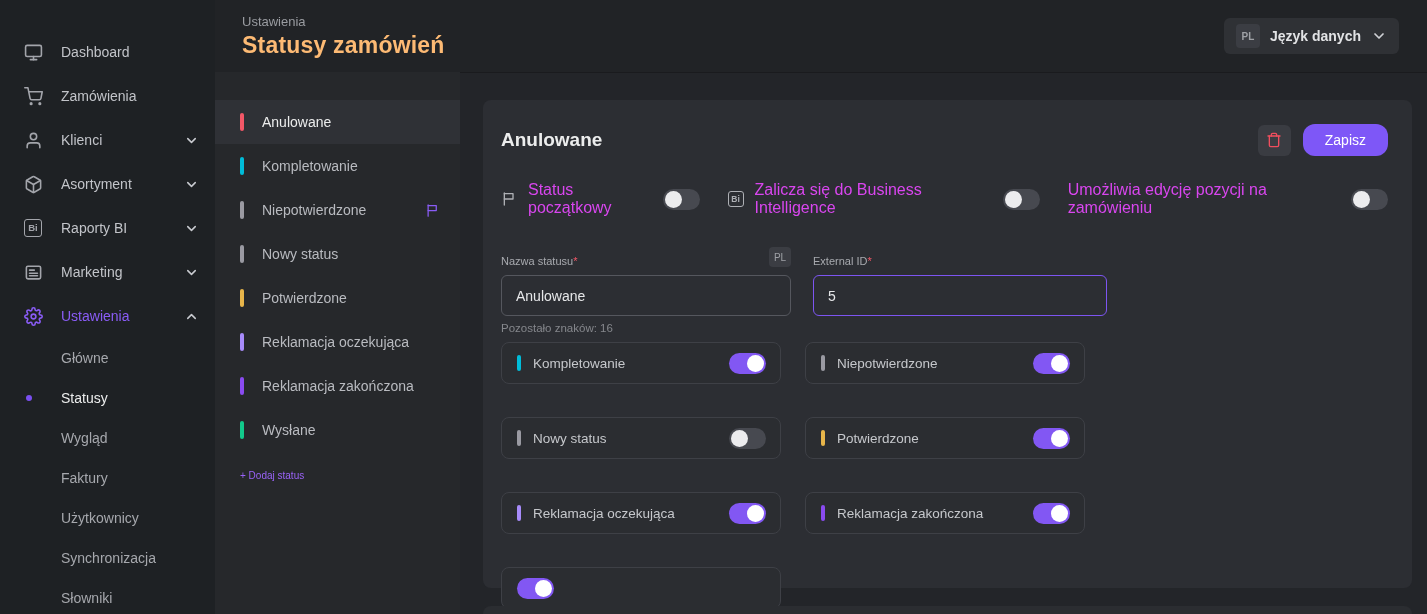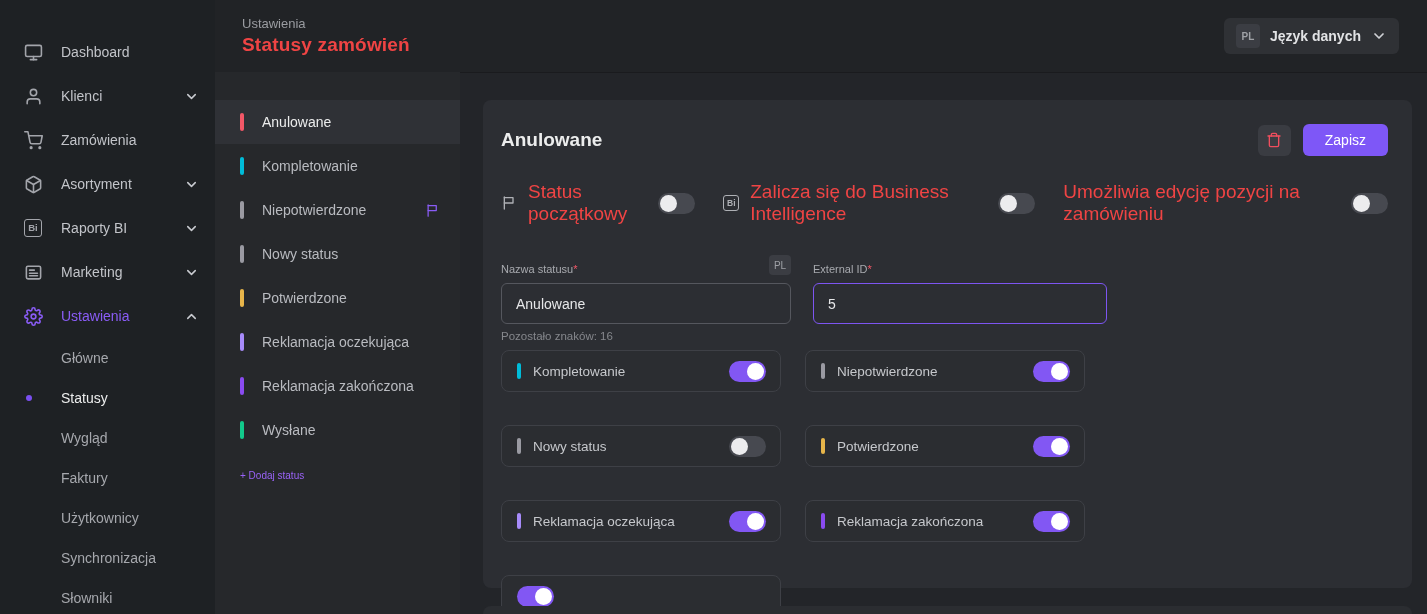--- a/index.html
+++ b/index.html
@@ -43,21 +43,21 @@
 
   
   .main { flex:1; display:flex; flex-direction:column; min-width:0; }
 
   .topbar {
     height:72px; background:#212326; flex-shrink:0;
     display:flex; align-items:center; justify-content:space-between;
     padding:0 28px 0 27px; box-shadow:0 1px 0 rgba(0,0,0,0.25);
   }
   .crumb { font-size:13px; color:#9a9ca1; margin-bottom:3px; }
-  .page-title { font-size:19px; font-weight:700; color:#ef4444; letter-spacing:0.2px; }
+  .page-title { font-size:23px; font-weight:700; color:#fdba74; letter-spacing:0.2px; }
   .lang-pill {
     height:36px; background:#2f3135; border-radius:6px; display:flex; align-items:center;
     padding:0 12px; cursor:pointer;
   }
   .lang-badge {
     width:24px; height:24px; background:#3b3d43; border-radius:4px; color:#9fa1a6;
     font-size:10px; font-weight:700; display:flex; align-items:center; justify-content:center;
     margin-right:10px;
   }
   .lang-label { font-size:14px; font-weight:700; color:#e2e3e5; margin-right:10px; }
@@ -84,28 +84,28 @@
     position:relative;
   }
   .panel-head { display:flex; align-items:center; justify-content:space-between; margin-bottom:25px; }
   .panel-title { font-size:19px; font-weight:700; color:#eceded; }
   .head-actions { display:flex; align-items:center; gap:12px; }
   .trash-btn {
     width:33px; height:31px; background:#3a3c42; border:none; border-radius:6px;
     display:flex; align-items:center; justify-content:center; cursor:pointer; color:#ef4e5e;
   }
   .save-btn {
-    height:32px; padding:0 22px; background:#7e57f7; border:none; border-radius:6px;
+    height:32px; padding:0 22px; background:#7e57f7; border:none; border-radius:12px;
     color:#fff; font-size:14px; font-weight:500; font-family:inherit; cursor:pointer;
   }
 
   .flags-row { display:flex; align-items:center; gap:28px; margin-bottom:28px; }
   .flag-group { display:flex; align-items:center; gap:11px; }
   .flag-group .g-icon { color:#aeb0b5; }
-  .flag-group .g-label { font-size:19px; color:#ef4444; }
+  .flag-group .g-label { font-size:16px; color:#d946ef; }
 
   .switch {
     width:37px; height:21px; border-radius:11px; background:#474950; position:relative;
     cursor:pointer; flex-shrink:0;
   }
   .switch::after {
     content:""; position:absolute; top:2px; left:2px; width:17px; height:17px;
     border-radius:50%; background:#ececee; transition:left .1s;
   }
   .switch.on { background:#8257f3; }
@@ -161,40 +161,40 @@
           <rect x="2" y="3" width="20" height="14" rx="2"></rect>
           <line x1="8" y1="21" x2="16" y2="21"></line>
           <line x1="12" y1="17" x2="12" y2="21"></line>
         </svg>
     </span>
     <span class="s-label">Dashboard</span>
   </div>
   <div class="side-item">
     <span class="s-icon">
       <svg width="19" height="19" viewBox="0 0 24 24" fill="none" stroke="currentColor" stroke-width="2" stroke-linecap="round" stroke-linejoin="round">
+          <circle cx="9" cy="21" r="1"></circle>
+          <circle cx="20" cy="21" r="1"></circle>
+          <path d="M1 1h4l2.68 13.39a2 2 0 0 0 2 1.61h9.72a2 2 0 0 0 2-1.61L23 6H6"></path>
+        </svg>
+    </span>
+    <span class="s-label">Zamówienia</span>
+  </div>
+  <div class="side-item">
+    <span class="s-icon">
+      <svg width="19" height="19" viewBox="0 0 24 24" fill="none" stroke="currentColor" stroke-width="2" stroke-linecap="round" stroke-linejoin="round">
           <path d="M20 21v-2a4 4 0 0 0-4-4H8a4 4 0 0 0-4 4v2"></path>
           <circle cx="12" cy="7" r="4"></circle>
         </svg>
     </span>
     <span class="s-label">Klienci</span>
     <span class="chev">
       <svg width="15" height="15" viewBox="0 0 24 24" fill="none" stroke="currentColor" stroke-width="2.4" stroke-linecap="round" stroke-linejoin="round">
           <polyline points="6 9 12 15 18 9"></polyline>
         </svg>
     </span>
-  </div>
-  <div class="side-item">
-    <span class="s-icon">
-      <svg width="19" height="19" viewBox="0 0 24 24" fill="none" stroke="currentColor" stroke-width="2" stroke-linecap="round" stroke-linejoin="round">
-          <circle cx="9" cy="21" r="1"></circle>
-          <circle cx="20" cy="21" r="1"></circle>
-          <path d="M1 1h4l2.68 13.39a2 2 0 0 0 2 1.61h9.72a2 2 0 0 0 2-1.61L23 6H6"></path>
-        </svg>
-    </span>
-    <span class="s-label">Zamówienia</span>
   </div>
   <div class="side-item">
     <span class="s-icon">
       <svg width="19" height="19" viewBox="0 0 24 24" fill="none" stroke="currentColor" stroke-width="2" stroke-linecap="round" stroke-linejoin="round">
           <path d="M21 16V8a2 2 0 0 0-1-1.73l-7-4a2 2 0 0 0-2 0l-7 4A2 2 0 0 0 3 8v8a2 2 0 0 0 1 1.73l7 4a2 2 0 0 0 2 0l7-4A2 2 0 0 0 21 16z"></path>
           <polyline points="3.27 6.96 12 12.01 20.73 6.96"></polyline>
           <line x1="12" y1="22.08" x2="12" y2="12"></line>
         </svg>
     </span>
     <span class="s-label">Asortyment</span>

